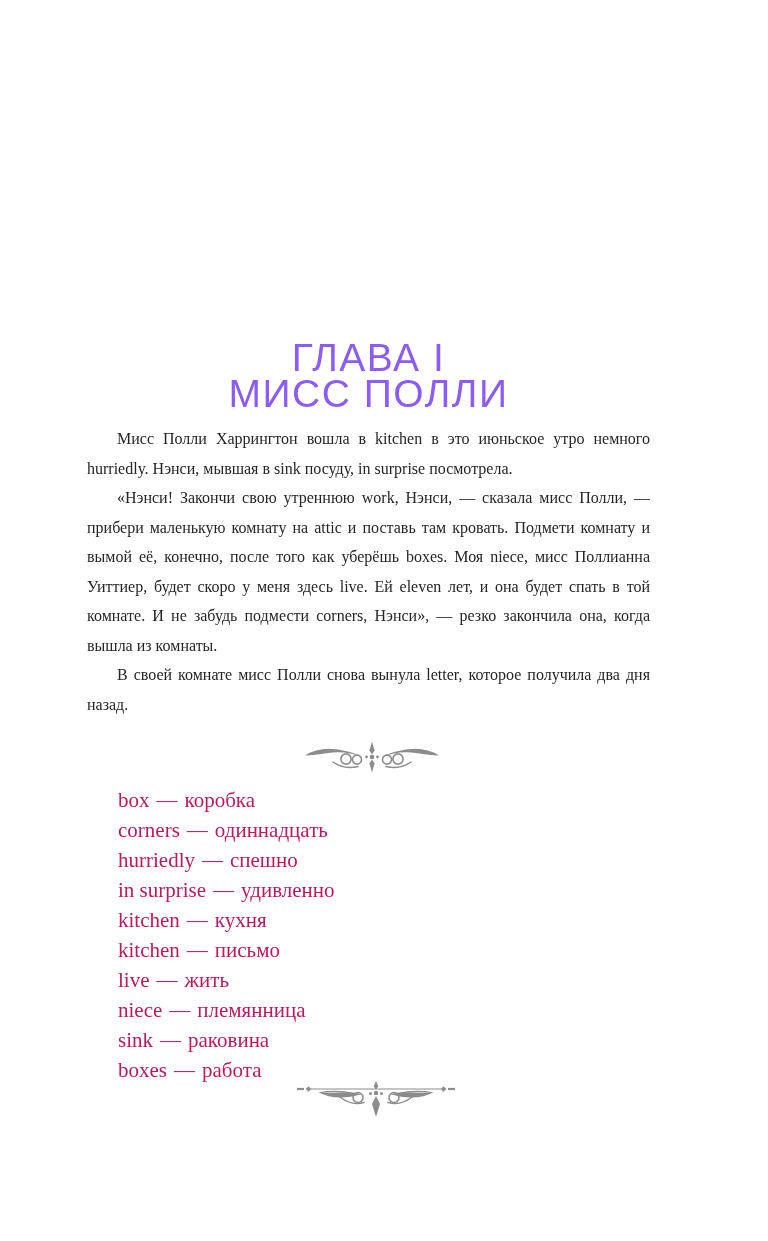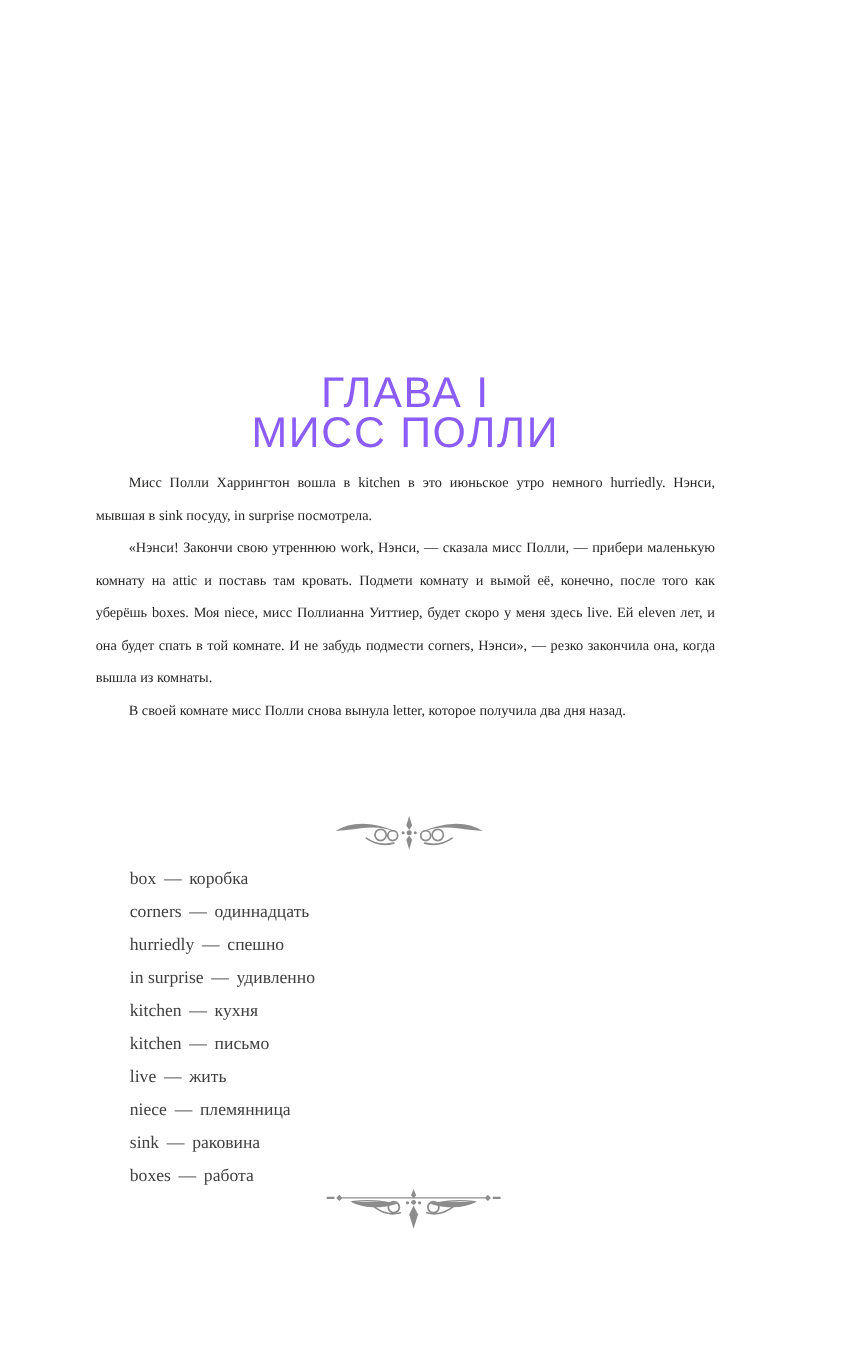--- a/index.html
+++ b/index.html
@@ -36,21 +36,21 @@
 
   
   .body-text {
     position: absolute;
     top: 424px;
     left: 87px;
     width: 563px;
   }
   .para {
     margin: 0;
-    font-size: 13px;
+    font-size: 16px;
     line-height: 29.5px;
     text-align: justify;
     text-indent: 30px;
     color: #262524;
   }
 
   
   .ornament {
     position: absolute;
     transform: translateX(-50%);
@@ -62,23 +62,23 @@
   
   .vocab {
     position: absolute;
     top: 785px;
     left: 118px;
     margin: 0;
     padding: 0;
     list-style: none;
   }
   .vocab-item {
-    font-size: 16px;
+    font-size: 21px;
     line-height: 30px;
-    color: #404040;
+    color: #be185d;
   }
   .vocab-sep {
     margin: 0 7px;
   }
 </style>
 </head>
 <body>
 
 <div class="page">
 

